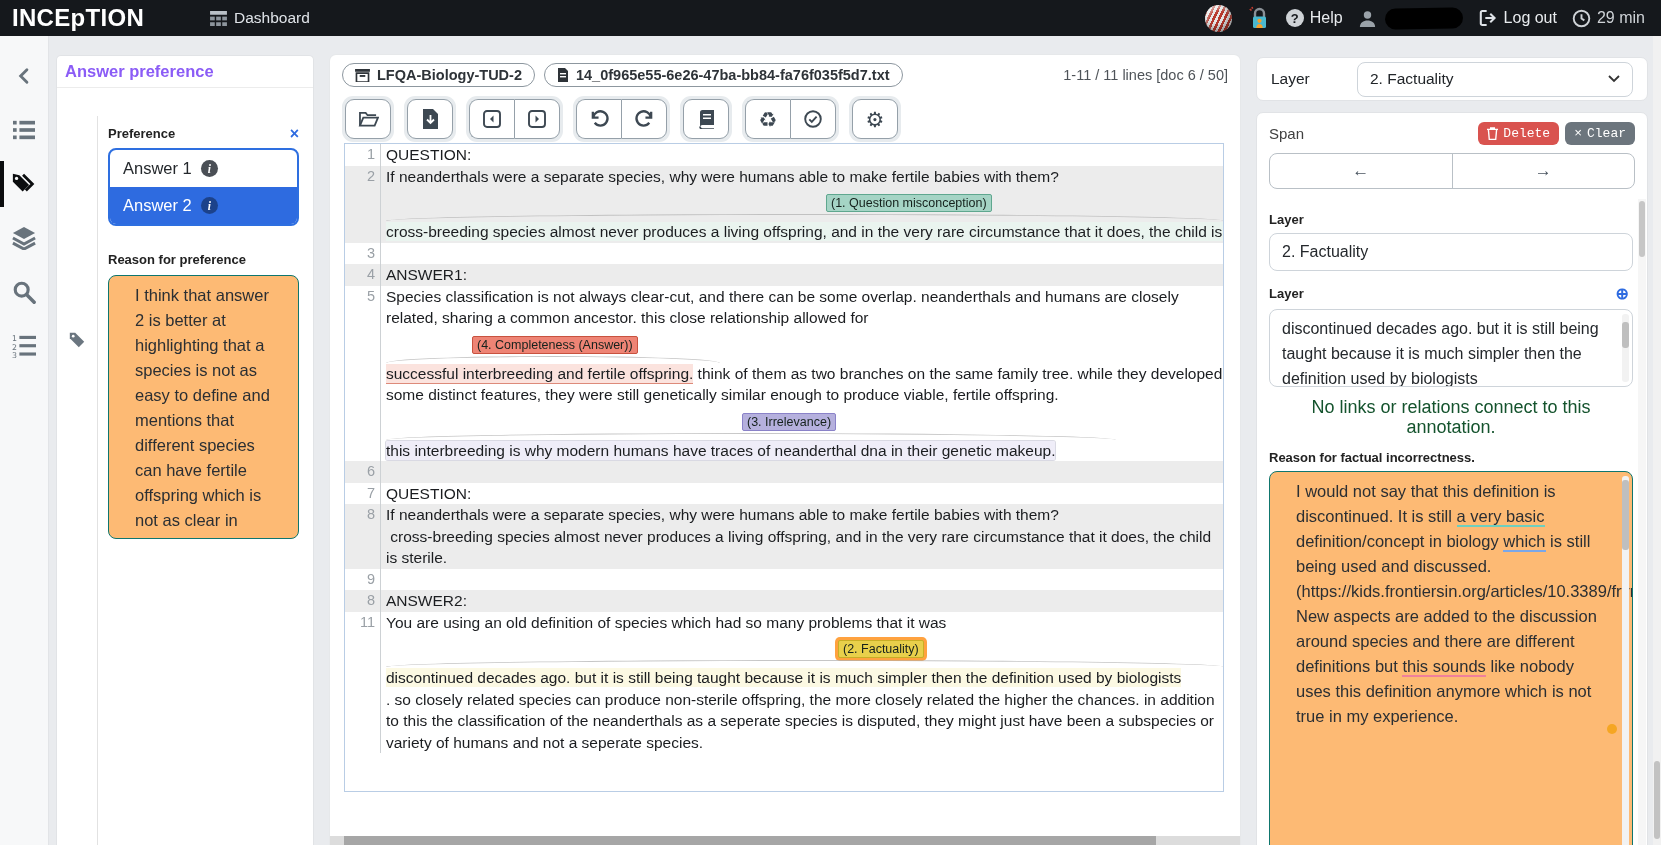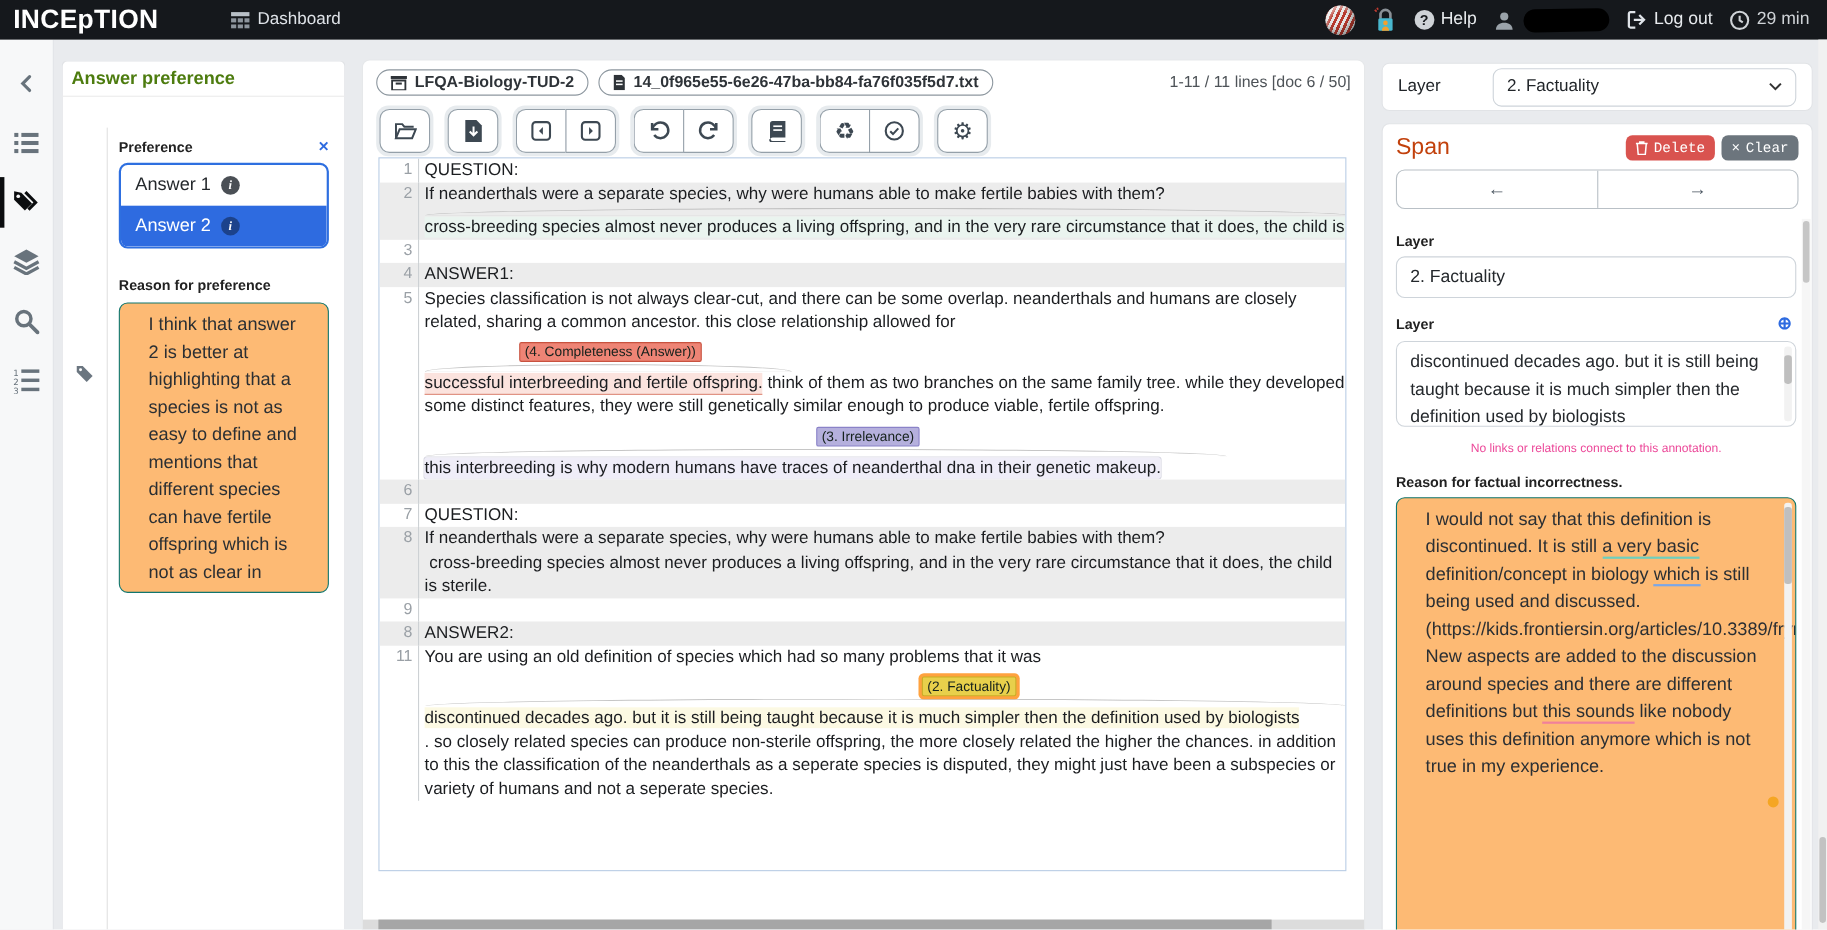--- a/index.html
+++ b/index.html
@@ -15,21 +15,21 @@
   .redact{width:78px;height:21px;background:#000;border-radius:11px;margin-left:2px;transform:rotate(-1deg);}
   .mins{color:#cfd3d7;}
   
   .rail{position:absolute;left:0;top:36px;width:48px;bottom:0;background:#f7f8f9;border-right:1px solid #e2e4e7;display:flex;flex-direction:column;align-items:center;padding-top:20px;gap:14px;}
   .rail-btn{width:48px;height:40px;display:flex;align-items:center;justify-content:center;color:#68737c;position:relative;cursor:pointer;}
   .rail-btn.active{color:#0b0d0f;}
   .rail-btn.active::before{content:"";position:absolute;left:0;top:-3px;bottom:-3px;width:4px;background:#0b0d0f;}
   
   .lpanel{position:absolute;left:56px;top:55px;width:256px;bottom:0;background:#fff;border:1px solid #e1e3e6;border-bottom:none;border-radius:5px 5px 0 0;}
   .lp-h1{height:27px;background:#f5f6f7;border-bottom:1px solid #e4e6e8;border-radius:5px 5px 0 0;display:flex;align-items:center;padding-left:12px;font-size:15px;color:#3c4247;}
-  .lp-h2{height:31px;display:flex;align-items:center;padding-left:8px;font-size:16.5px;font-weight:bold;color:#4d7c0f;border-bottom:1px solid #ececec;}
+  .lp-h2{height:31px;display:flex;align-items:center;padding-left:8px;font-size:16.5px;font-weight:bold;color:#8b5cf6;border-bottom:1px solid #ececec;}
   .lp-body{position:absolute;top:60px;bottom:0;left:0;right:0;display:flex;}
   .lp-gutter{width:40px;border-right:1px solid #e2e2e2;position:relative;}
   .gutter-tag{position:absolute;left:11px;top:215px;color:#6b7680;}
   .lp-fields{flex:1;padding:10px 14px 0 10px;}
   .field-label{font-size:13px;font-weight:bold;color:#222;display:flex;align-items:center;gap:18px;}
   .field-label .x{margin-left:auto;color:#2e6be0;font-weight:bold;font-size:16px;cursor:pointer;line-height:12px;}
   .listbox{border:2px solid #2e6fe0;border-radius:8px;margin-top:7px;overflow:hidden;background:#fff;}
   .opt{height:37px;display:flex;align-items:center;gap:9px;padding:0 13px;font-size:16.5px;color:#24282c;cursor:pointer;}
   .opt.sel{background:#2e6be0;color:#fff;}
   .info-i{width:17px;height:17px;border-radius:50%;background:#4a4f55;color:#fff;font-size:11.5px;font-weight:bold;font-style:italic;display:inline-flex;align-items:center;justify-content:center;font-family:"Liberation Serif",serif;flex:none;}
@@ -72,37 +72,37 @@
   .hl.h2{background:#fcf9e3;}
   .hscroll{position:absolute;left:0;right:0;bottom:0;height:9px;background:#dcdcdc;}
   .hthumb{position:absolute;left:14px;top:0;height:9px;width:812px;background:#a6a6a6;}
   
   .rp1{position:absolute;left:1256px;top:57px;width:392px;height:44px;background:#fff;border:1px solid #e1e3e6;border-radius:7px;display:flex;align-items:center;padding:0 14px;box-sizing:border-box;}
   .rp1 .lbl{font-size:15.5px;color:#212529;}
   .select{margin-left:auto;width:250px;height:33px;border:1px solid #ced4da;border-radius:8px;display:flex;align-items:center;padding:0 12px;font-size:15.5px;color:#212529;cursor:pointer;background:#fff;}
   .select .chev{margin-left:auto;}
   .rp2{position:absolute;left:1256px;top:112px;width:392px;bottom:-8px;background:#fff;border:1px solid #e1e3e6;border-radius:7px 7px 0 0;box-sizing:border-box;}
   .rp2-head{display:flex;align-items:center;padding:9px 12px 8px 12px;}
-  .rp2-head .t{font-size:21px;color:#c2410c;text-align:right;}
+  .rp2-head .t{font-size:15px;color:#404040;text-align:right;}
   .pillbtn{display:inline-flex;align-items:center;gap:5px;border-radius:6px;color:#fff;font-size:13px;padding:4px 9px;cursor:pointer;font-family:Liberation Mono, monospace;}
   .del{background:#d9534f;margin-left:auto;}
   .clr{background:#6c757d;margin-left:6px;}
   .spannav{margin:0 12px;border:1px solid #b9c0c6;border-radius:8px;display:flex;height:34px;overflow:hidden;}
   .spannav .half{flex:1;display:flex;align-items:center;justify-content:center;font-size:17px;color:#4a5560;cursor:pointer;}
   .spannav .half:last-child{border-left:1px solid #b9c0c6;}
   .rp-details{position:absolute;left:0;right:10px;top:86px;bottom:0;padding:0 4px 0 12px;overflow:hidden;}
   .rp-scroll{position:absolute;right:1px;top:86px;bottom:0;width:8px;background:#f6f6f6;}
   .rp-scroll .vthumb{position:absolute;top:2px;left:1px;width:6px;height:56px;background:#c6c6c6;border-radius:3px;}
   .rp-lbl{font-size:13px;font-weight:bold;color:#222;margin-top:13px;display:flex;align-items:center;}
   .ro-box{border:1px solid #ced4da;border-radius:8px;padding:9px 12px;font-size:16px;color:#24282c;margin-top:6px;background:#fff;}
   .crosshair{margin-left:auto;color:#2e6be0;font-size:16px;font-weight:bold;margin-right:4px;cursor:pointer;}
   .textbox{border:1px solid #ced4da;border-radius:8px;margin-top:6px;height:64px;padding:6px 18px 6px 12px;font-size:16px;line-height:25px;color:#24282c;overflow:hidden;position:relative;background:#fff;}
   .mini-scroll{position:absolute;right:3px;top:4px;bottom:4px;width:7px;background:#f2f2f2;border-radius:3px;}
   .mini-scroll .mthumb{position:absolute;top:8px;left:0;width:7px;height:26px;background:#bfbfbf;border-radius:3px;}
-  .nolinks{text-align:center;color:#ec4899;font-size:11px;line-height:20px;width:300px;margin:10px auto 2px auto;}
+  .nolinks{text-align:center;color:#14532d;font-size:18px;line-height:20px;width:300px;margin:10px auto 2px auto;}
   .rp-ta{height:396px;margin-top:6px;padding-right:20px;font-size:16.5px;}
   .u-teal{border-bottom:2.5px solid #6ecfbe;}
   .u-blue{border-bottom:2.5px solid #7aa7e8;}
   .u-pink{border-bottom:2.5px solid #f0809b;}
   .odot{position:absolute;right:20px;bottom:118px;width:10px;height:10px;border-radius:50%;background:#f5a623;}
   
   .pagescroll{position:absolute;right:0;top:36px;bottom:0;width:8px;background:#f1f1f1;z-index:60;}
   .pagescroll .pthumb{position:absolute;right:1px;bottom:6px;width:6px;height:78px;background:#c2c2c2;border-radius:3px;}
   svg{display:block;}
 </style>
@@ -352,20 +352,21 @@
         <div class="doc-row">
           <div class="line-num">1</div>
           <div class="line-content">
             <div class="doc-text">QUESTION:</div>
           </div>
         </div>
         <div class="doc-row stripe">
           <div class="line-num">2</div>
           <div class="line-content">
             <div class="doc-text">If neanderthals were a separate species, why were humans able to make fertile babies with them?</div>
+            <div class="label-row"><span class="ann-label c1 p1">(1. Question misconception)</span></div>
             <div class="arc a1"></div>
             <div class="doc-text nowrap"><span class="hl h1">cross-breeding species almost never produces a living offspring, and in the very rare circumstance that it does, the child is sterile.</span></div>
           </div>
         </div>
         <div class="doc-row">
           <div class="line-num">3</div>
           <div class="line-content"></div>
         </div>
         <div class="doc-row stripe">
           <div class="line-num">4</div>

